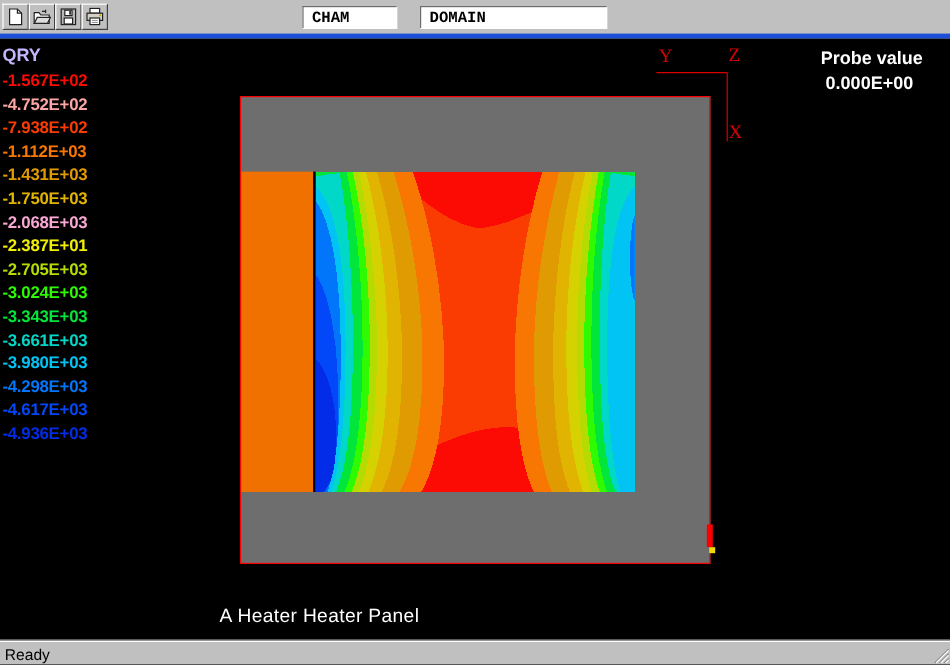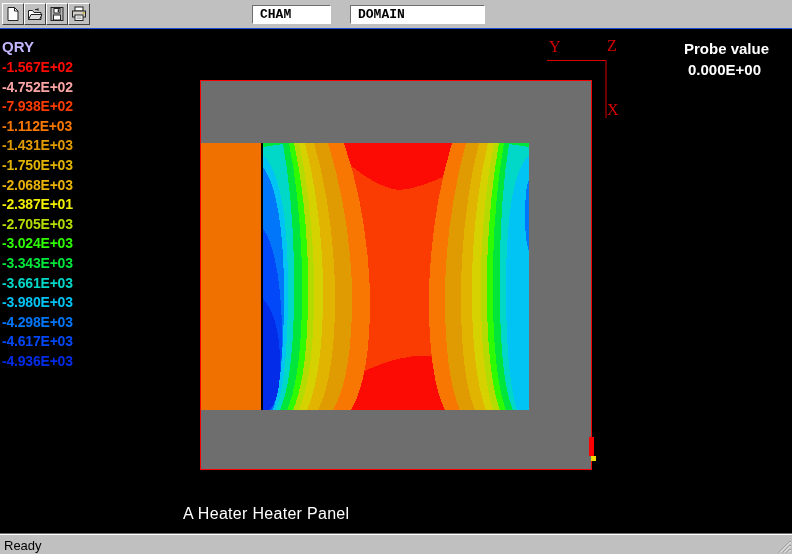--- a/index.html
+++ b/index.html
@@ -1,21 +1,21 @@
 <!DOCTYPE html>
 <html><head>
 <meta charset="utf-8">
 <style>
   html,body{margin:0;padding:0;background:#000;}
   #app{position:relative;width:792px;height:554px;background:#000;overflow:hidden;
        font-family:"Liberation Sans",sans-serif;}
 
   
   #topbar{position:absolute;left:0;top:0;width:792px;height:28px;background:#C0C0C0;
-          border-bottom:1px solid #1d4ed8;}
+          border-bottom:4px solid #1d4ed8;}
   .tb-btn{position:absolute;top:3px;width:22px;height:22px;background:#C0C0C0;
           border:1px solid;border-color:#FFF #404040 #404040 #FFF;padding:0;
           display:flex;align-items:center;justify-content:center;cursor:pointer;}
   .tb-btn svg{width:16px;height:16px;display:block;}
   .field{position:absolute;top:5px;height:19px;background:#FFF;color:#000;
          border:1px solid;border-color:#6E6E6E #FFF #FFF #6E6E6E;
          font-family:"Liberation Mono",monospace;font-size:13px;font-weight:bold;
          padding:0 0 0 7px;box-sizing:border-box;outline:none;}
 
   
@@ -82,33 +82,33 @@
     <button class="tb-btn" style="left:68px">
       <svg viewBox="0 0 16 16">
         <rect x="4" y="1" width="8" height="4" fill="#FFF" stroke="#222"></rect>
         <rect x="1.5" y="5" width="13" height="6" fill="#D4D0C8" stroke="#222"></rect>
         <circle cx="12.5" cy="6.8" r="0.9" fill="#C8A400"></circle>
         <rect x="4" y="9" width="8" height="5.5" fill="#FFF" stroke="#222"></rect>
         <path d="M5.5 11h5M5.5 12.7h5" stroke="#888" stroke-width="0.8"></path>
       </svg>
     </button>
     <input class="field" style="left: 252px; width: 79px;" id="cham-field" value="CHAM">
-    <input class="field" style="left: 350px; width: 135px;" id="domain-field" value="DOMAIN">
+    <input class="field" style="left: 350px; width: 156px;" id="domain-field" value="DOMAIN">
   </div>
 
   <div id="legend">
     <div id="legend-title">QRY</div>
     <div id="legend-list">
         <div class="legend-row" style="color: rgb(252, 10, 4);">-1.567E+02</div>
         <div class="legend-row" style="color: #fca5a5;">-4.752E+02</div>
         <div class="legend-row" style="color: rgb(250, 60, 2);">-7.938E+02</div>
         <div class="legend-row" style="color: rgb(248, 118, 2);">-1.112E+03</div>
         <div class="legend-row" style="color: rgb(224, 154, 2);">-1.431E+03</div>
         <div class="legend-row" style="color: rgb(226, 180, 2);">-1.750E+03</div>
-        <div class="legend-row" style="color: #eab308;">-2.068E+03</div>
+        <div class="legend-row" style="color: #f9a8d4;">-2.068E+03</div>
         <div class="legend-row" style="color: rgb(240, 238, 2);">-2.387E+01</div>
         <div class="legend-row" style="color: rgb(180, 220, 2);">-2.705E+03</div>
         <div class="legend-row" style="color: rgb(46, 250, 2);">-3.024E+03</div>
         <div class="legend-row" style="color: rgb(2, 230, 60);">-3.343E+03</div>
         <div class="legend-row" style="color: rgb(2, 216, 200);">-3.661E+03</div>
         <div class="legend-row" style="color: rgb(2, 196, 244);">-3.980E+03</div>
         <div class="legend-row" style="color: rgb(2, 118, 250);">-4.298E+03</div>
         <div class="legend-row" style="color: rgb(2, 72, 248);">-4.617E+03</div>
         <div class="legend-row" style="color: rgb(2, 44, 232);">-4.936E+03</div>
       </div>

